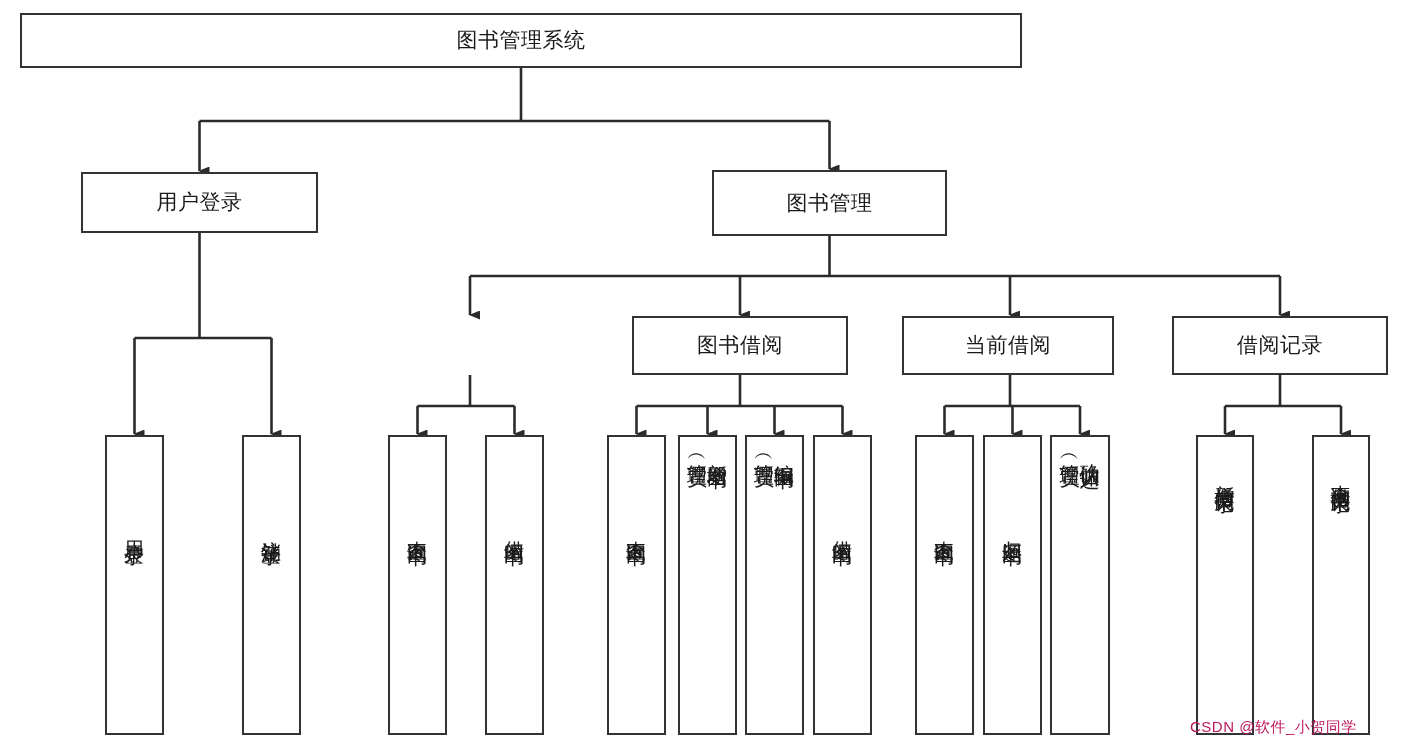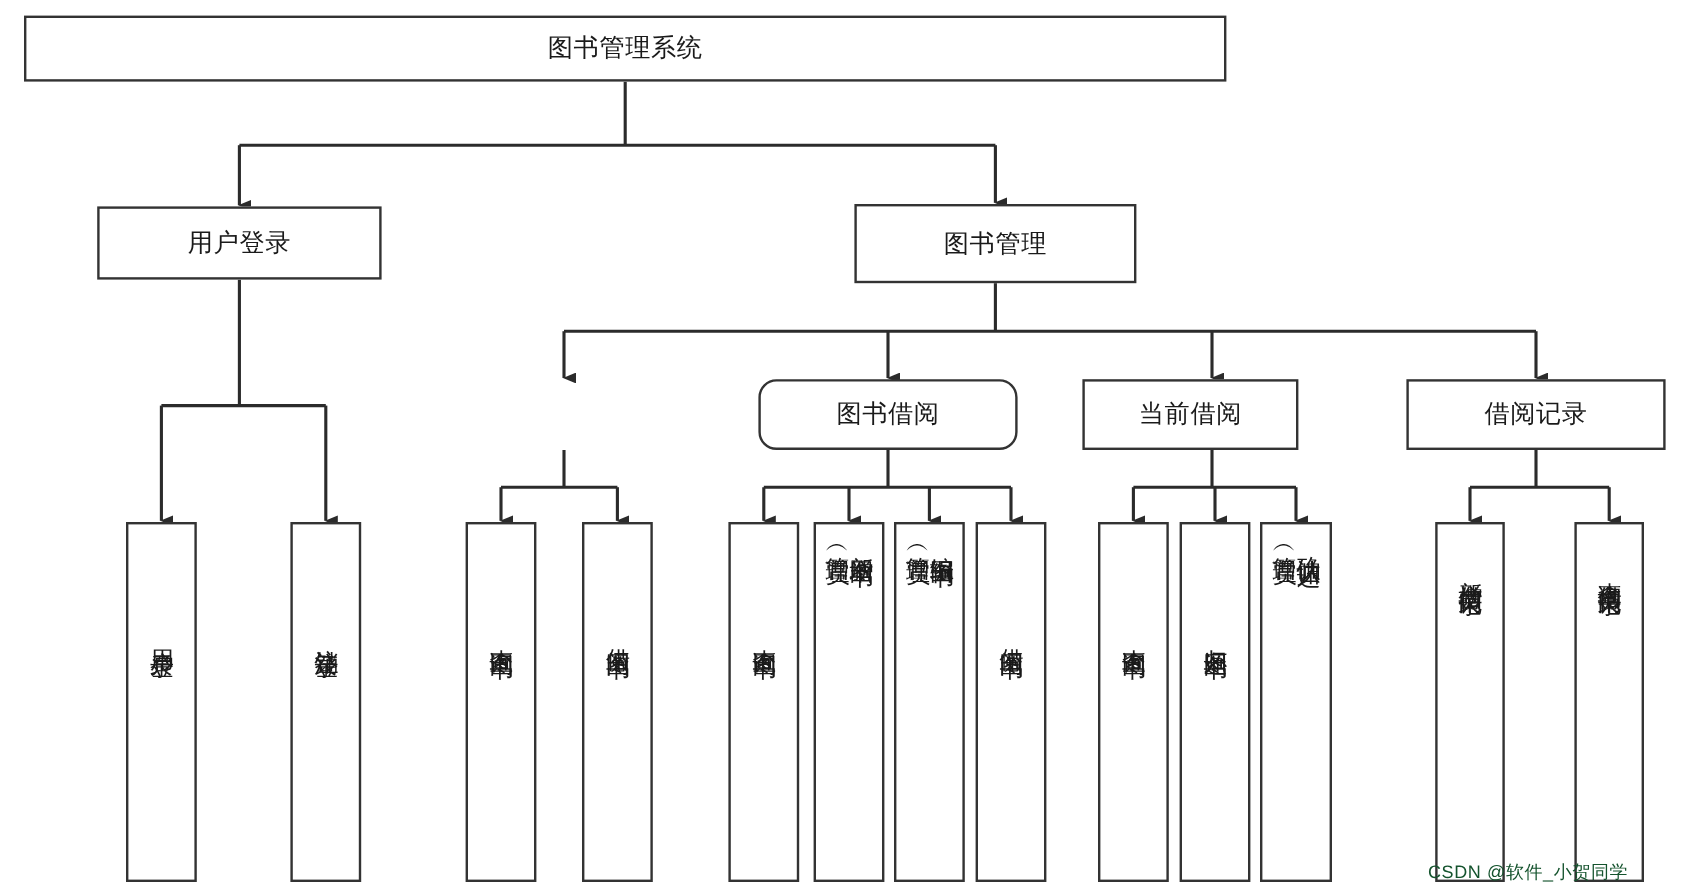--- a/index.html
+++ b/index.html
@@ -40,41 +40,40 @@
   .node-label {
     display: block;
     text-align: center;
     line-height: 1.18;
     white-space: pre;
     color: #1a1a1a;
   }
   .node-h .node-label {
     font-size: 21px;
     letter-spacing: 0.5px;
-    font-family: Liberation Serif, serif;
   }
   .node-v {
     align-items: flex-start;
     justify-content: center;
     padding-top: 2px;
   }
   .node-v .node-label {
     writing-mode: vertical-rl;
     text-orientation: upright;
     font-size: 20px;
     letter-spacing: 2px;
     line-height: 1;
   }
   .leaf-pad-top .node-label { margin-top: 86px; }
   .leaf-pad-mid .node-label { margin-top: 30px; }
   .leaf-pad-small .node-label { margin-top: 8px; }
   .watermark {
     position: absolute;
     font-size: 15px;
-    color: #14532d;
+    color: #be185d;
     letter-spacing: 0.5px;
     white-space: nowrap;
     user-select: none;
   }
 </style>
 </head>
 <body>
 
 <div id="diagram-root">
 
@@ -125,24 +124,24 @@
     <span class="node-label">图书管理系统</span>
   </div>
 
   <div class="node-box node-h" style="left: 81px; top: 172px; width: 237px; height: 61px;">
     <span class="node-label">用户登录</span>
   </div>
   <div class="node-box node-h" style="left: 712px; top: 170px; width: 235px; height: 66px;">
     <span class="node-label">图书管理</span>
   </div>
 
-  <div class="node-box node-h" style="left: 632px; top: 316px; width: 216px; height: 59px; border-radius: 15px;">
+  <div class="node-box node-h" style="left: 632px; top: 316px; width: 216px; height: 59px;">
     <span class="node-label">图书借阅</span>
   </div>
-  <div class="node-box node-h" style="left: 902px; top: 316px; width: 180px; height: 59px;">
+  <div class="node-box node-h" style="left: 902px; top: 316px; width: 212px; height: 59px;">
     <span class="node-label">当前借阅</span>
   </div>
   <div class="node-box node-h" style="left: 1172px; top: 316px; width: 216px; height: 59px;">
     <span class="node-label">借阅记录</span>
   </div>
 
   <div class="node-box node-v leaf-pad-top" style="left: 105px; top: 435px; width: 59px; height: 300px;">
     <span class="node-label">用户登录</span>
   </div>
   <div class="node-box node-v leaf-pad-top" style="left: 242px; top: 435px; width: 59px; height: 300px;">

